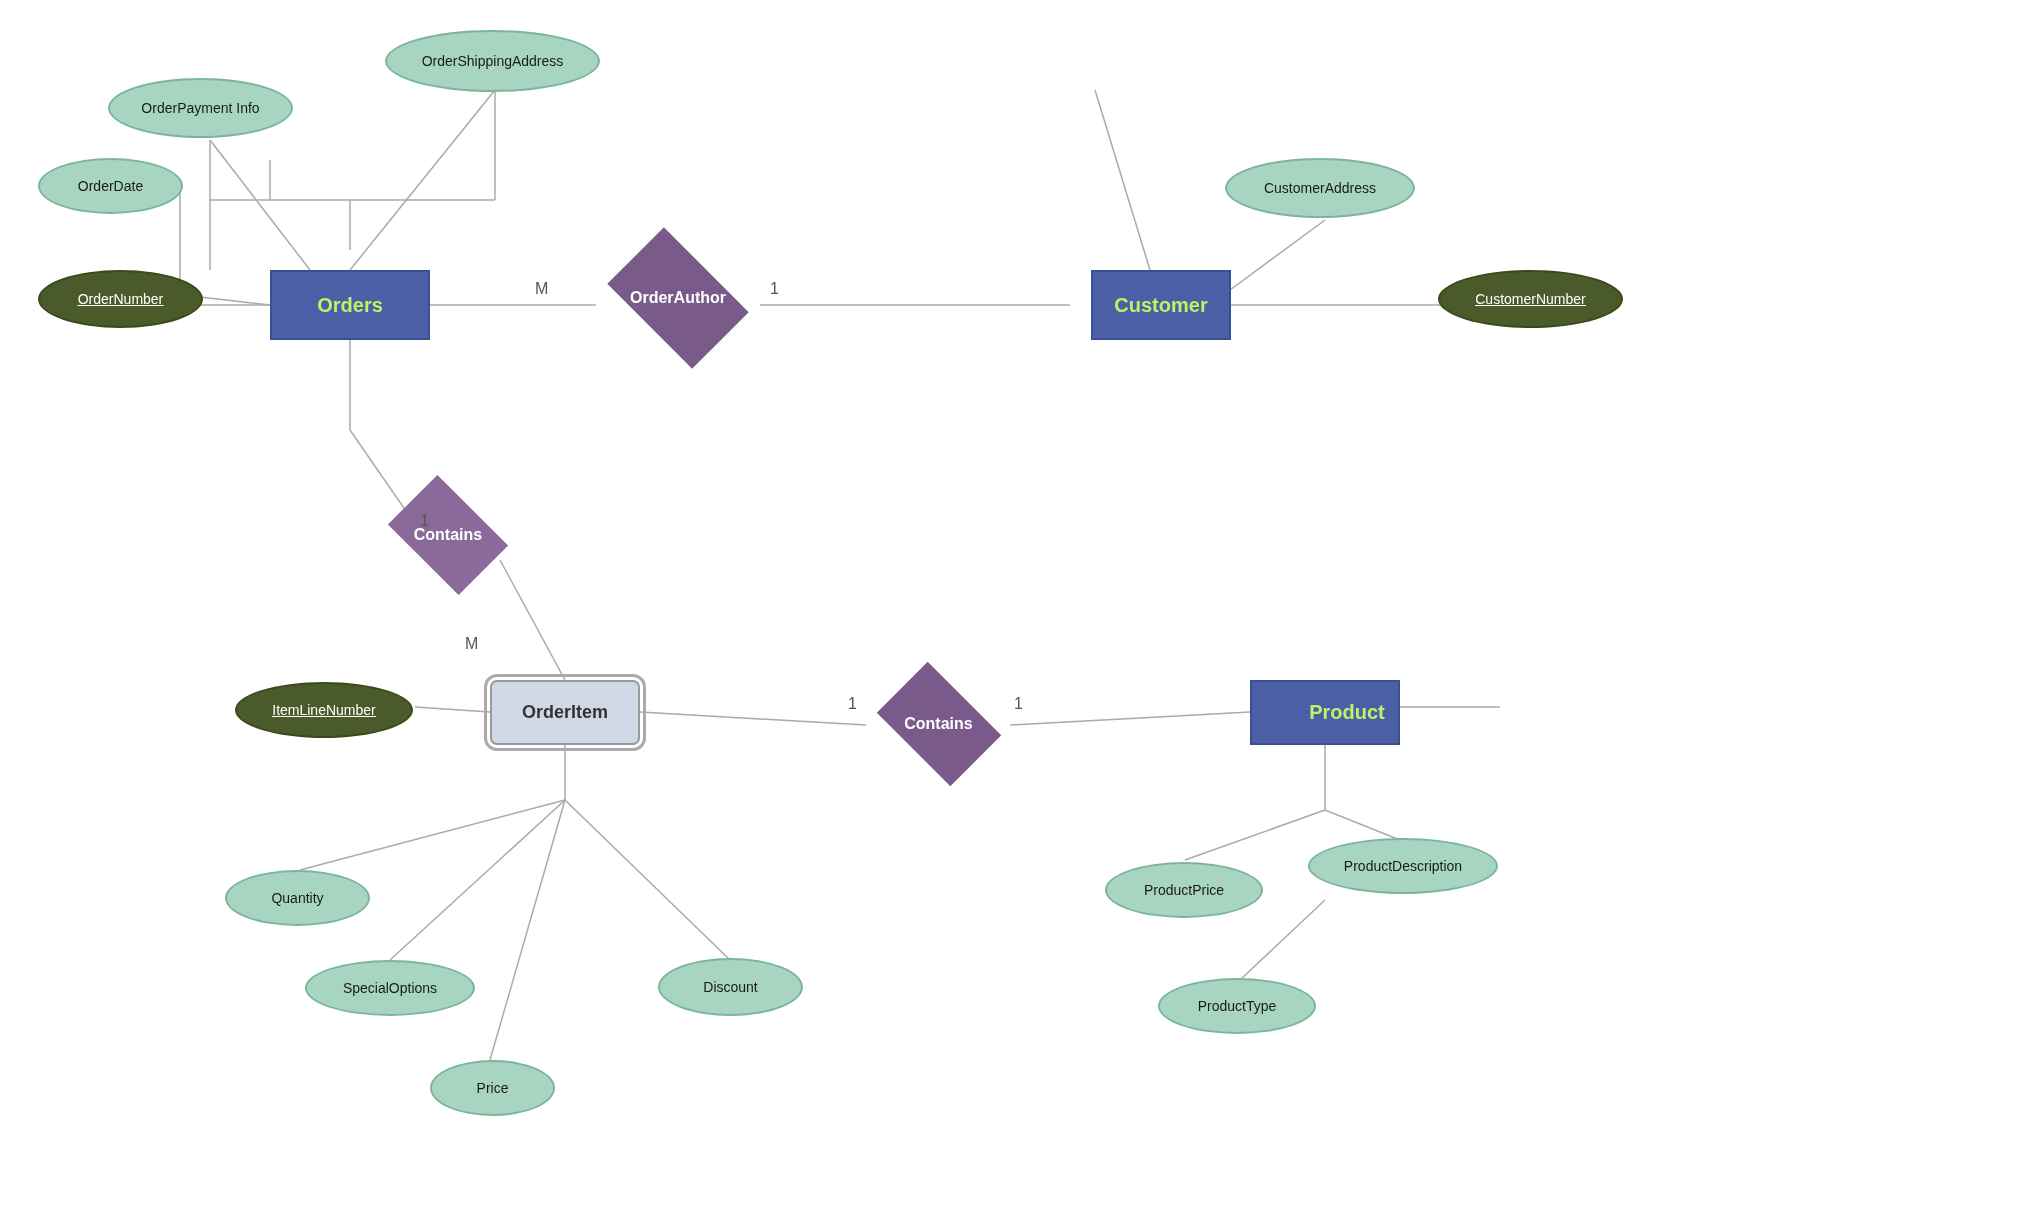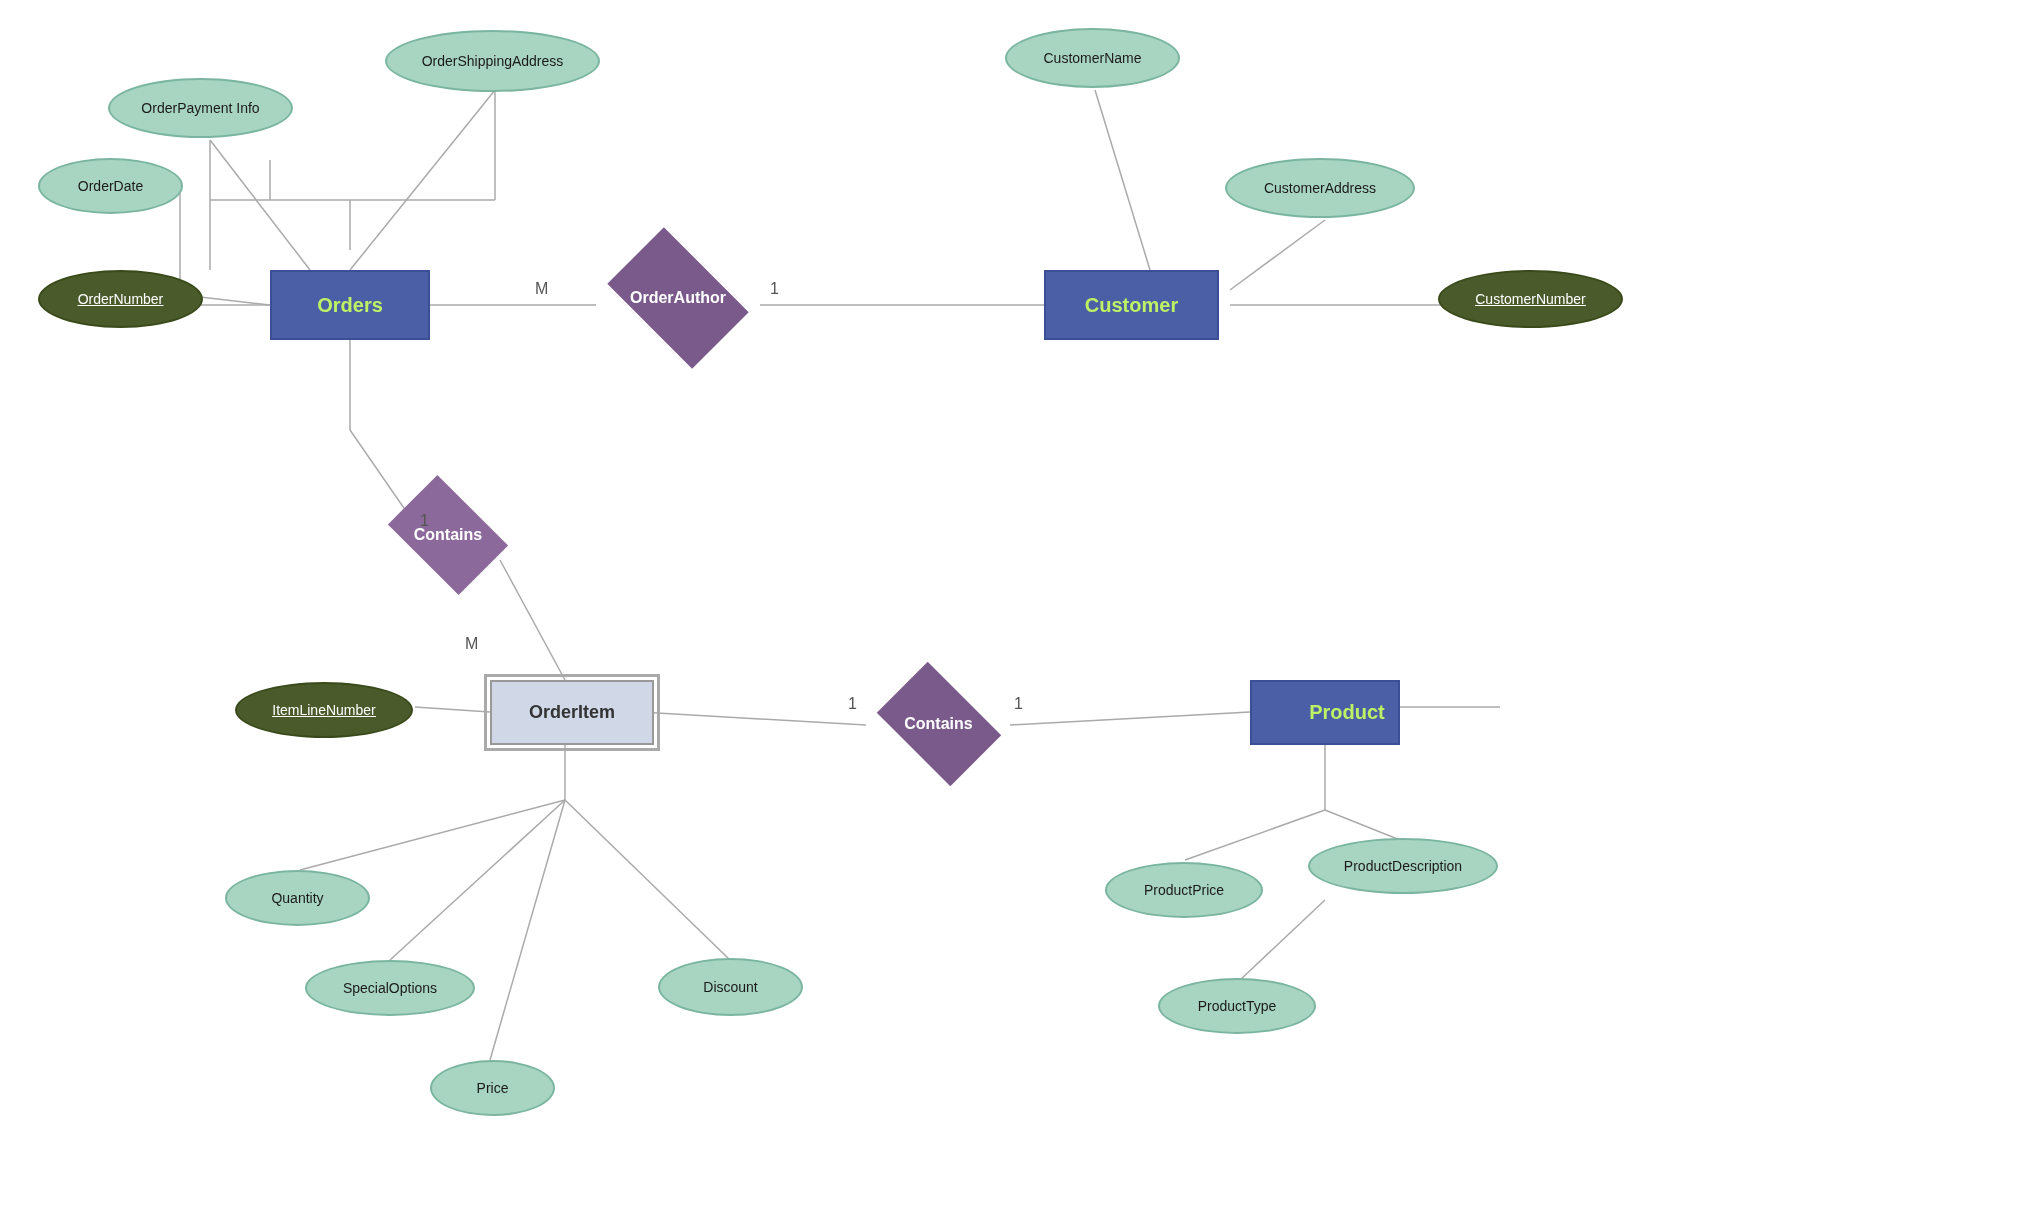--- a/index.html
+++ b/index.html
@@ -164,24 +164,24 @@
 
     <line x1="1325" y1="745" x2="1325" y2="810" stroke="#aaa" stroke-width="1.5"></line>
     <line x1="1325" y1="810" x2="1185" y2="860" stroke="#aaa" stroke-width="1.5"></line>
     <line x1="1325" y1="810" x2="1400" y2="840" stroke="#aaa" stroke-width="1.5"></line>
     <line x1="1325" y1="900" x2="1240" y2="980" stroke="#aaa" stroke-width="1.5"></line>
   </svg>
 
   <div class="entity" style="left:270px; top:270px; width:160px; height:70px;">
     <span>Orders</span>
   </div>
-  <div class="entity" style="left:1044px; top:270px; width:175px; height:70px;">
+  <div class="entity" style="left:1091px; top:270px; width:140px; height:70px;">
     <span>Customer</span>
   </div>
-  <div class="entity-weak" style="left:490px; top:680px; width:164px; height:65px;">
+  <div class="entity-weak" style="left:490px; top:680px; width:150px; height:65px;border-radius:7px;">
     <span>OrderItem</span>
   </div>
   <div class="entity" style="left:1250px; top:680px; width:150px; height:65px;padding-left:44px;">
     <span>Product</span>
   </div>
 
   <div class="diamond" style="left:598px; top:248px; width:160px; height:100px;">
     <div class="diamond-inner" style="background:#7a5a8b;"></div>
     <span class="diamond-label">OrderAuthor</span>
   </div>
@@ -200,23 +200,20 @@
     <span>OrderShippingAddress</span>
   </div>
   <div class="attr-ellipse" style="left:108px; top:78px; width:185px; height:60px;">
     <span>OrderPayment Info</span>
   </div>
   <div class="attr-ellipse" style="left:38px; top:158px; width:145px; height:56px;">
     <span>OrderDate</span>
   </div>
   <div class="attr-key" style="left:38px; top:270px; width:165px; height:58px;">
     <span><span style="text-decoration:underline;">OrderNumber</span></span>
-  </div>
-  <div class="attr-ellipse" style="left:1005px; top:28px; width:175px; height:60px;">
-    <span>CustomerName</span>
   </div>
   <div class="attr-ellipse" style="left:1225px; top:158px; width:190px; height:60px;">
     <span>CustomerAddress</span>
   </div>
   <div class="attr-key" style="left:1438px; top:270px; width:185px; height:58px;">
     <span><span style="text-decoration:underline;">CustomerNumber</span></span>
   </div>
   <div class="attr-key" style="left:235px; top:682px; width:178px; height:56px;">
     <span><span style="">ItemLineNumber</span></span>
   </div>

